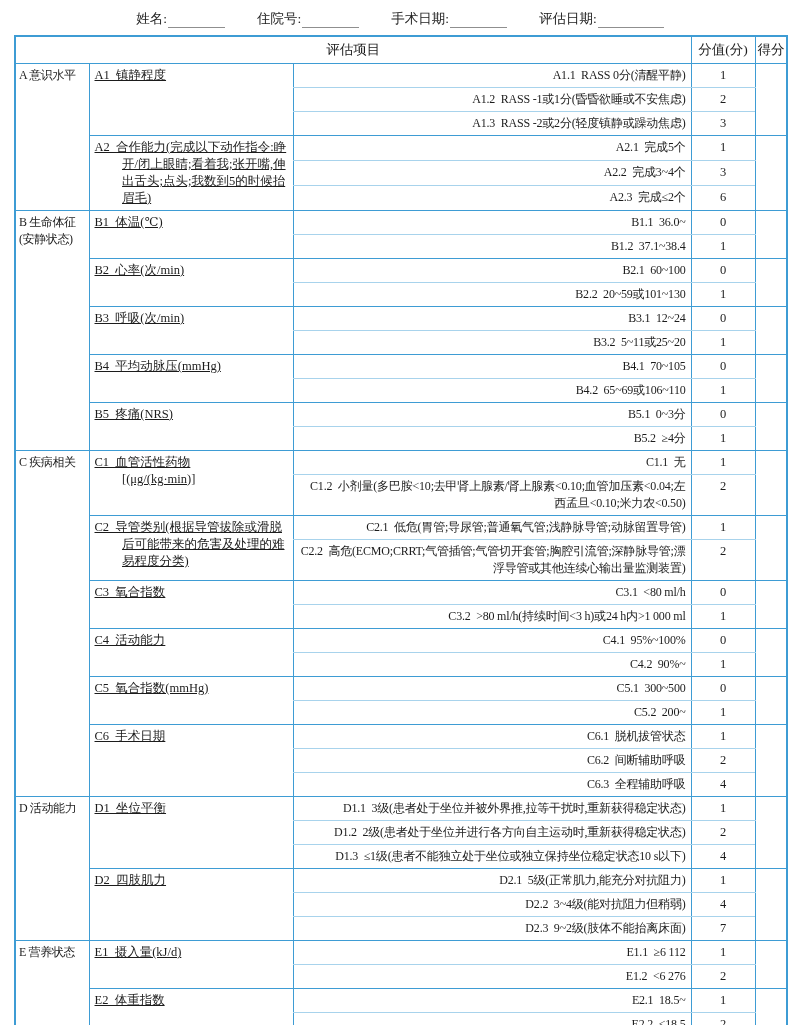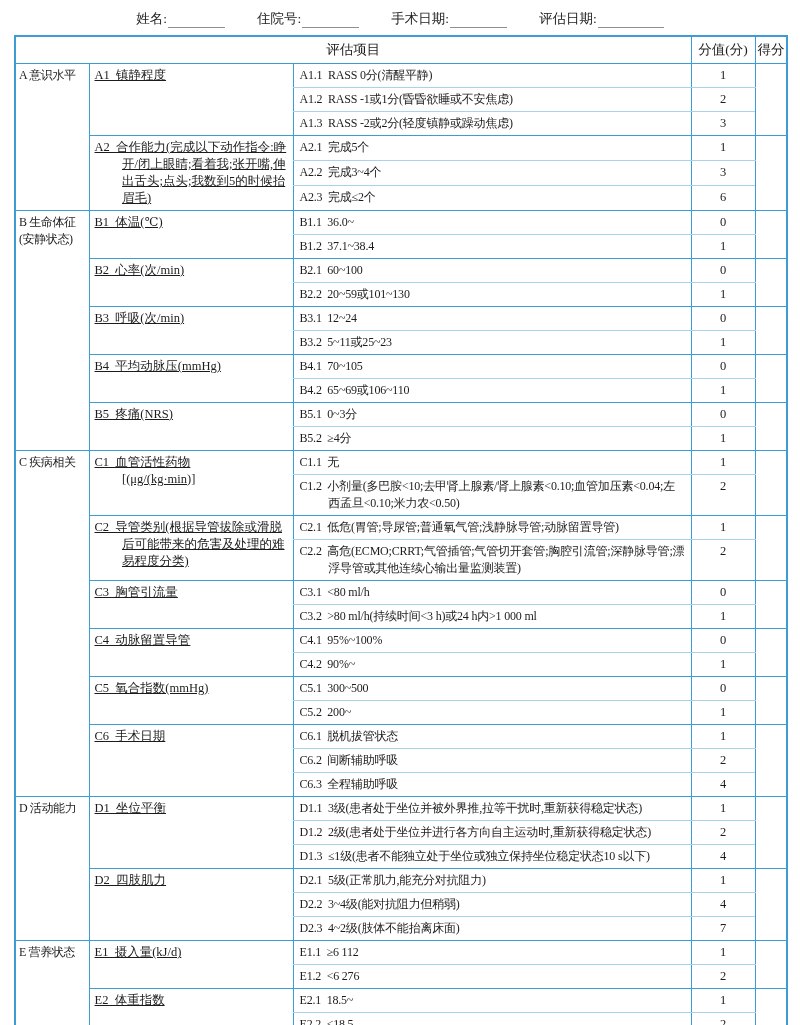--- a/index.html
+++ b/index.html
@@ -50,20 +50,21 @@
   }
   td.item{
     padding-left:calc(5px + 2.2em);text-indent:-2.2em;
     padding-top:3px;
     text-decoration:underline;
   }
   td.crit{
     font-size:12px;letter-spacing:-0.2px;
     padding-left:calc(6px + 2.4em);text-indent:-2.4em;
     padding-top:3px;
+    text-align:right;
   }
   td.score{
     text-align:center;font-size:12.5px;padding:3px 2px 2px 2px;
     letter-spacing:0;
   }
   td.pts{padding:0;}
 </style>
 </head>
 <body>
 
@@ -153,21 +154,21 @@
           <td class="crit">B2.2  20~59或101~130</td>
           <td class="score">1</td>
         </tr>
         <tr>
           <td class="item" rowspan="2">B3  呼吸(次/min)</td>
           <td class="crit sep">B3.1  12~24</td>
           <td class="score sep">0</td>
           <td class="pts" rowspan="2"></td>
         </tr>
         <tr>
-          <td class="crit">B3.2  5~11或25~23</td>
+          <td class="crit">B3.2  5~11或25~20</td>
           <td class="score">1</td>
         </tr>
         <tr>
           <td class="item" rowspan="2">B4  平均动脉压(mmHg)</td>
           <td class="crit sep">B4.1  70~105</td>
           <td class="score sep">0</td>
           <td class="pts" rowspan="2"></td>
         </tr>
         <tr>
           <td class="crit">B4.2  65~69或106~110</td>
@@ -199,31 +200,31 @@
           <td class="item" rowspan="2">C2  导管类别(根据导管拔除或滑脱后可能带来的危害及处理的难易程度分类)</td>
           <td class="crit sep">C2.1  低危(胃管;导尿管;普通氧气管;浅静脉导管;动脉留置导管)</td>
           <td class="score sep">1</td>
           <td class="pts" rowspan="2"></td>
         </tr>
         <tr>
           <td class="crit">C2.2  高危(ECMO;CRRT;气管插管;气管切开套管;胸腔引流管;深静脉导管;漂浮导管或其他连续心输出量监测装置)</td>
           <td class="score">2</td>
         </tr>
         <tr>
-          <td class="item" rowspan="2">C3  胸管引流量</td>
+          <td class="item" rowspan="2">C3  氧合指数</td>
           <td class="crit sep">C3.1  &lt;80 ml/h</td>
           <td class="score sep">0</td>
           <td class="pts" rowspan="2"></td>
         </tr>
         <tr>
           <td class="crit">C3.2  &gt;80 ml/h(持续时间&lt;3 h)或24 h内&gt;1 000 ml</td>
           <td class="score">1</td>
         </tr>
         <tr>
-          <td class="item" rowspan="2">C4  动脉留置导管</td>
+          <td class="item" rowspan="2">C4  活动能力</td>
           <td class="crit sep">C4.1  95%~100%</td>
           <td class="score sep">0</td>
           <td class="pts" rowspan="2"></td>
         </tr>
         <tr>
           <td class="crit">C4.2  90%~</td>
           <td class="score">1</td>
         </tr>
         <tr>
           <td class="item" rowspan="2">C5  氧合指数(mmHg)</td>
@@ -268,21 +269,21 @@
           <td class="item" rowspan="3">D2  四肢肌力</td>
           <td class="crit sep">D2.1  5级(正常肌力,能充分对抗阻力)</td>
           <td class="score sep">1</td>
           <td class="pts" rowspan="3"></td>
         </tr>
         <tr>
           <td class="crit sep">D2.2  3~4级(能对抗阻力但稍弱)</td>
           <td class="score sep">4</td>
         </tr>
         <tr>
-          <td class="crit">D2.3  4~2级(肢体不能抬离床面)</td>
+          <td class="crit">D2.3  9~2级(肢体不能抬离床面)</td>
           <td class="score">7</td>
         </tr>
         <tr>
           <td class="cat" rowspan="8">E 营养状态</td>
           <td class="item" rowspan="2">E1  摄入量(kJ/d)</td>
           <td class="crit sep">E1.1  ≥6 112</td>
           <td class="score sep">1</td>
           <td class="pts" rowspan="2"></td>
         </tr>
         <tr>

